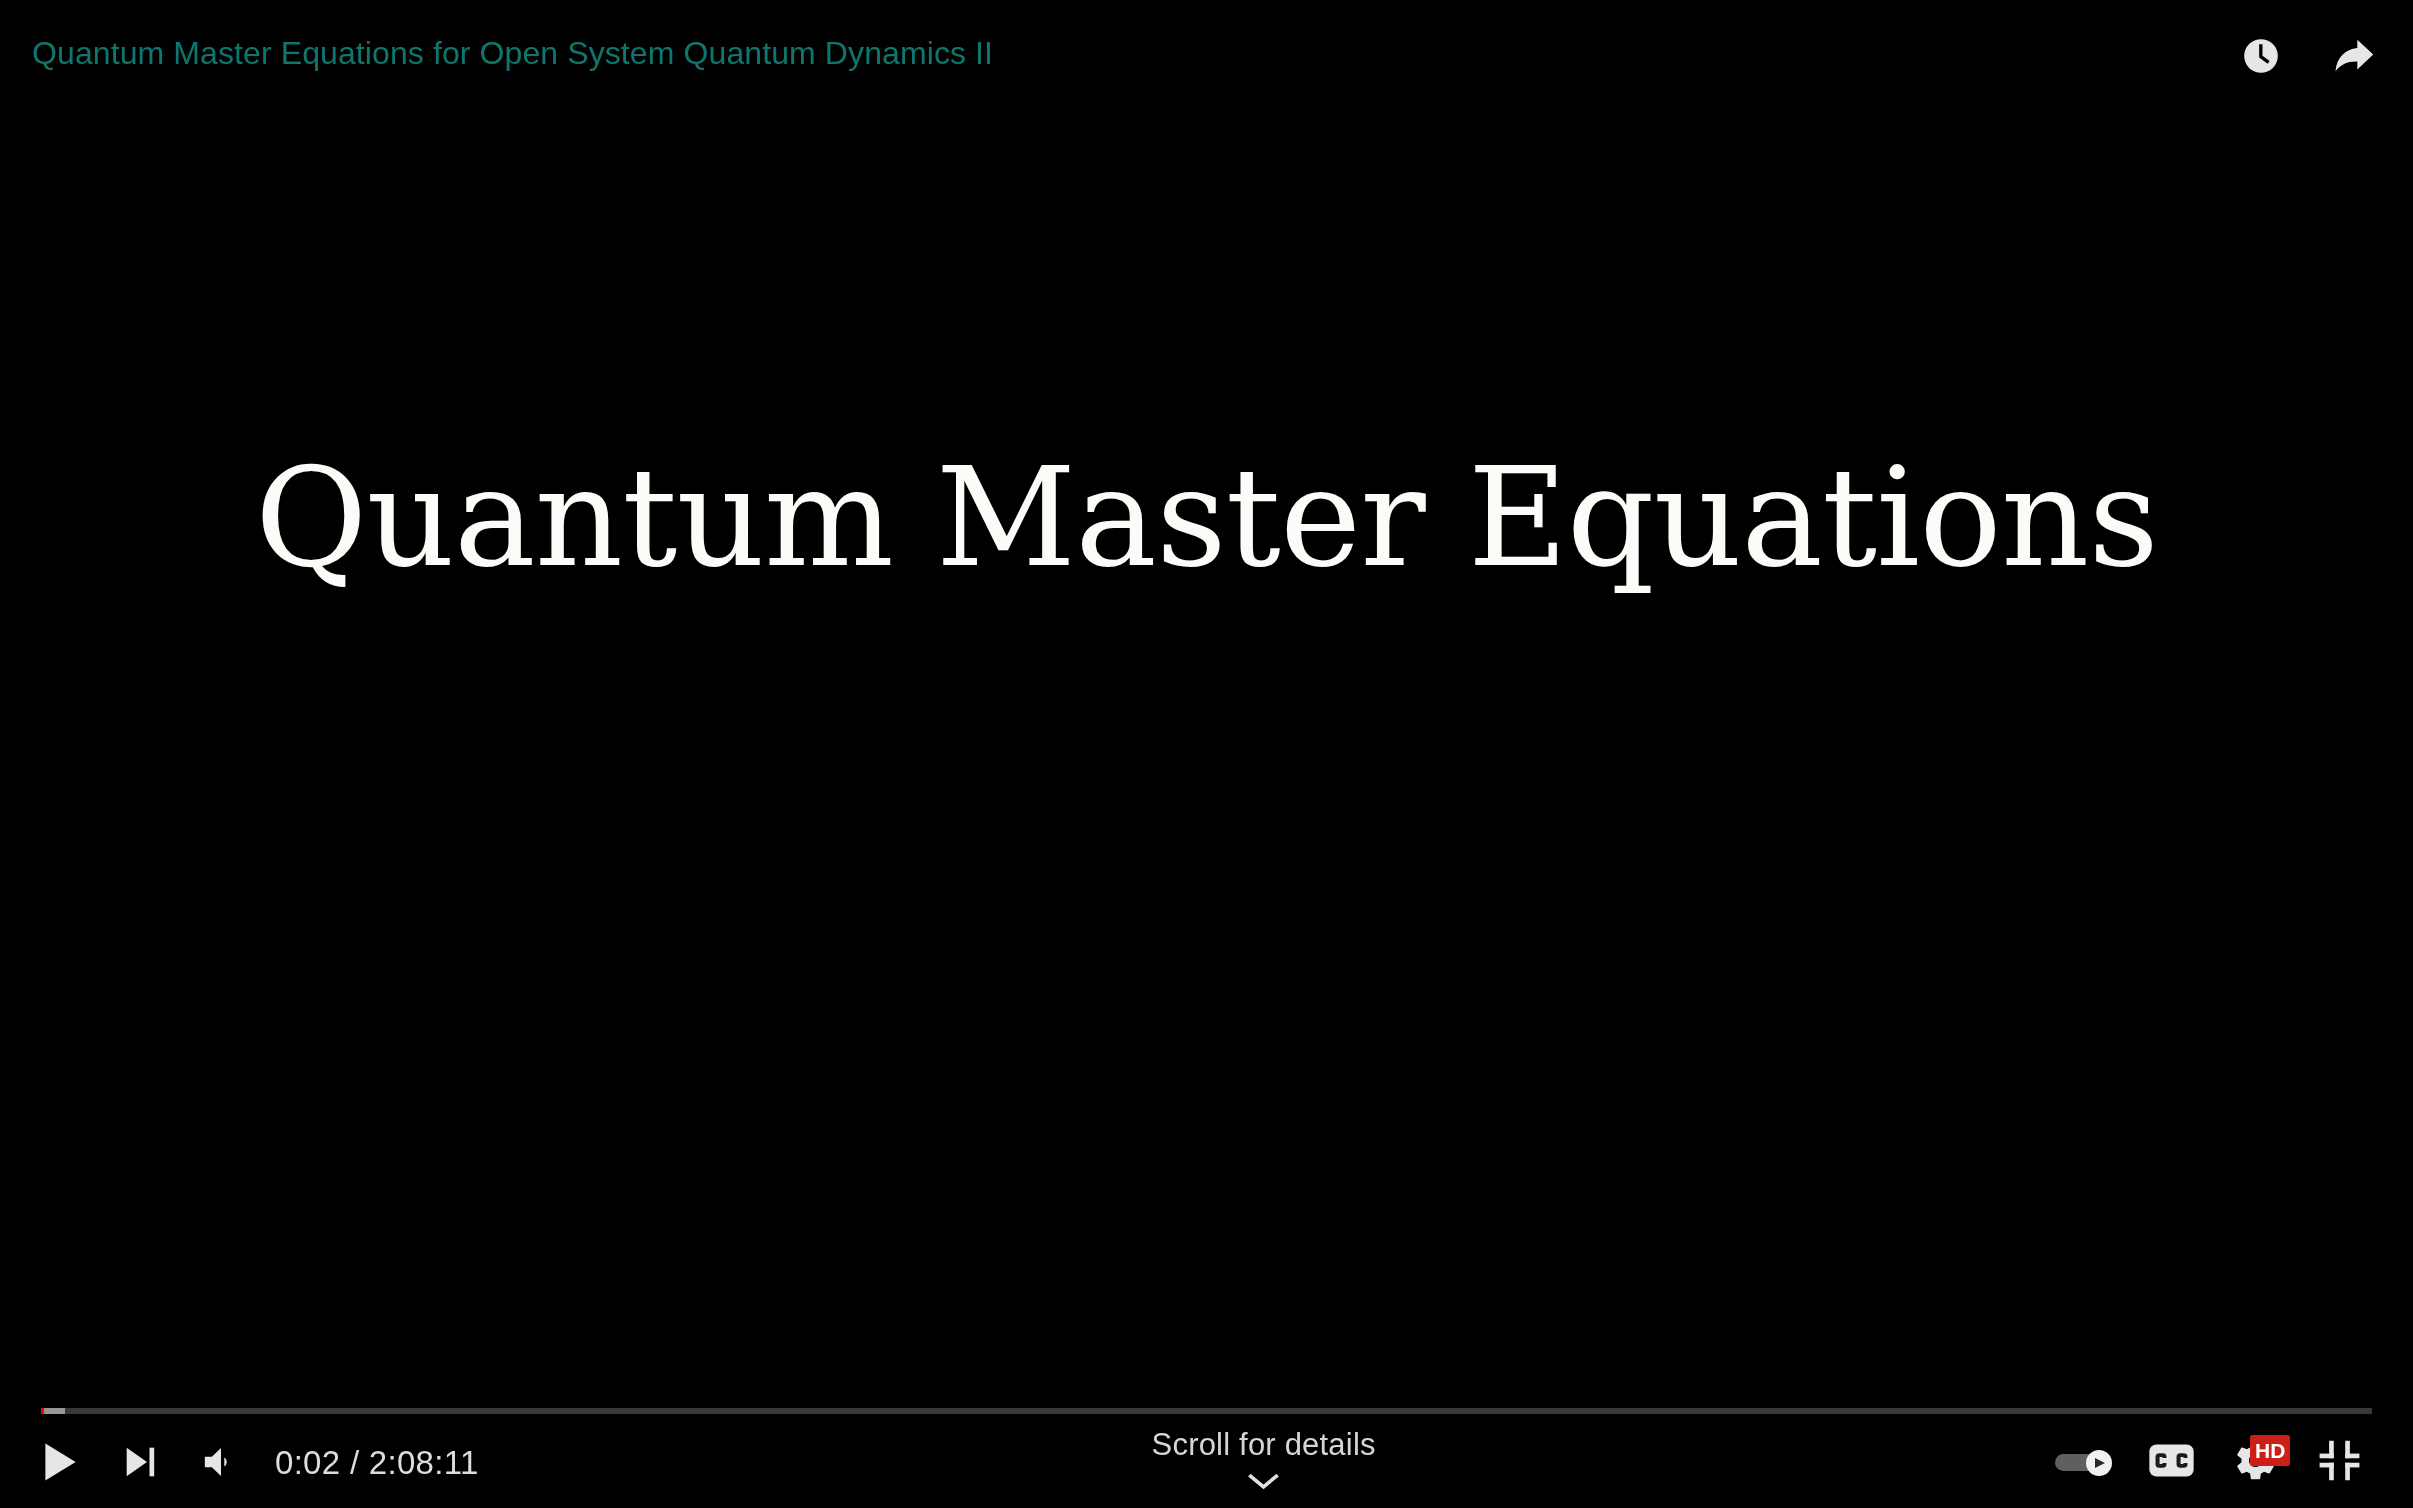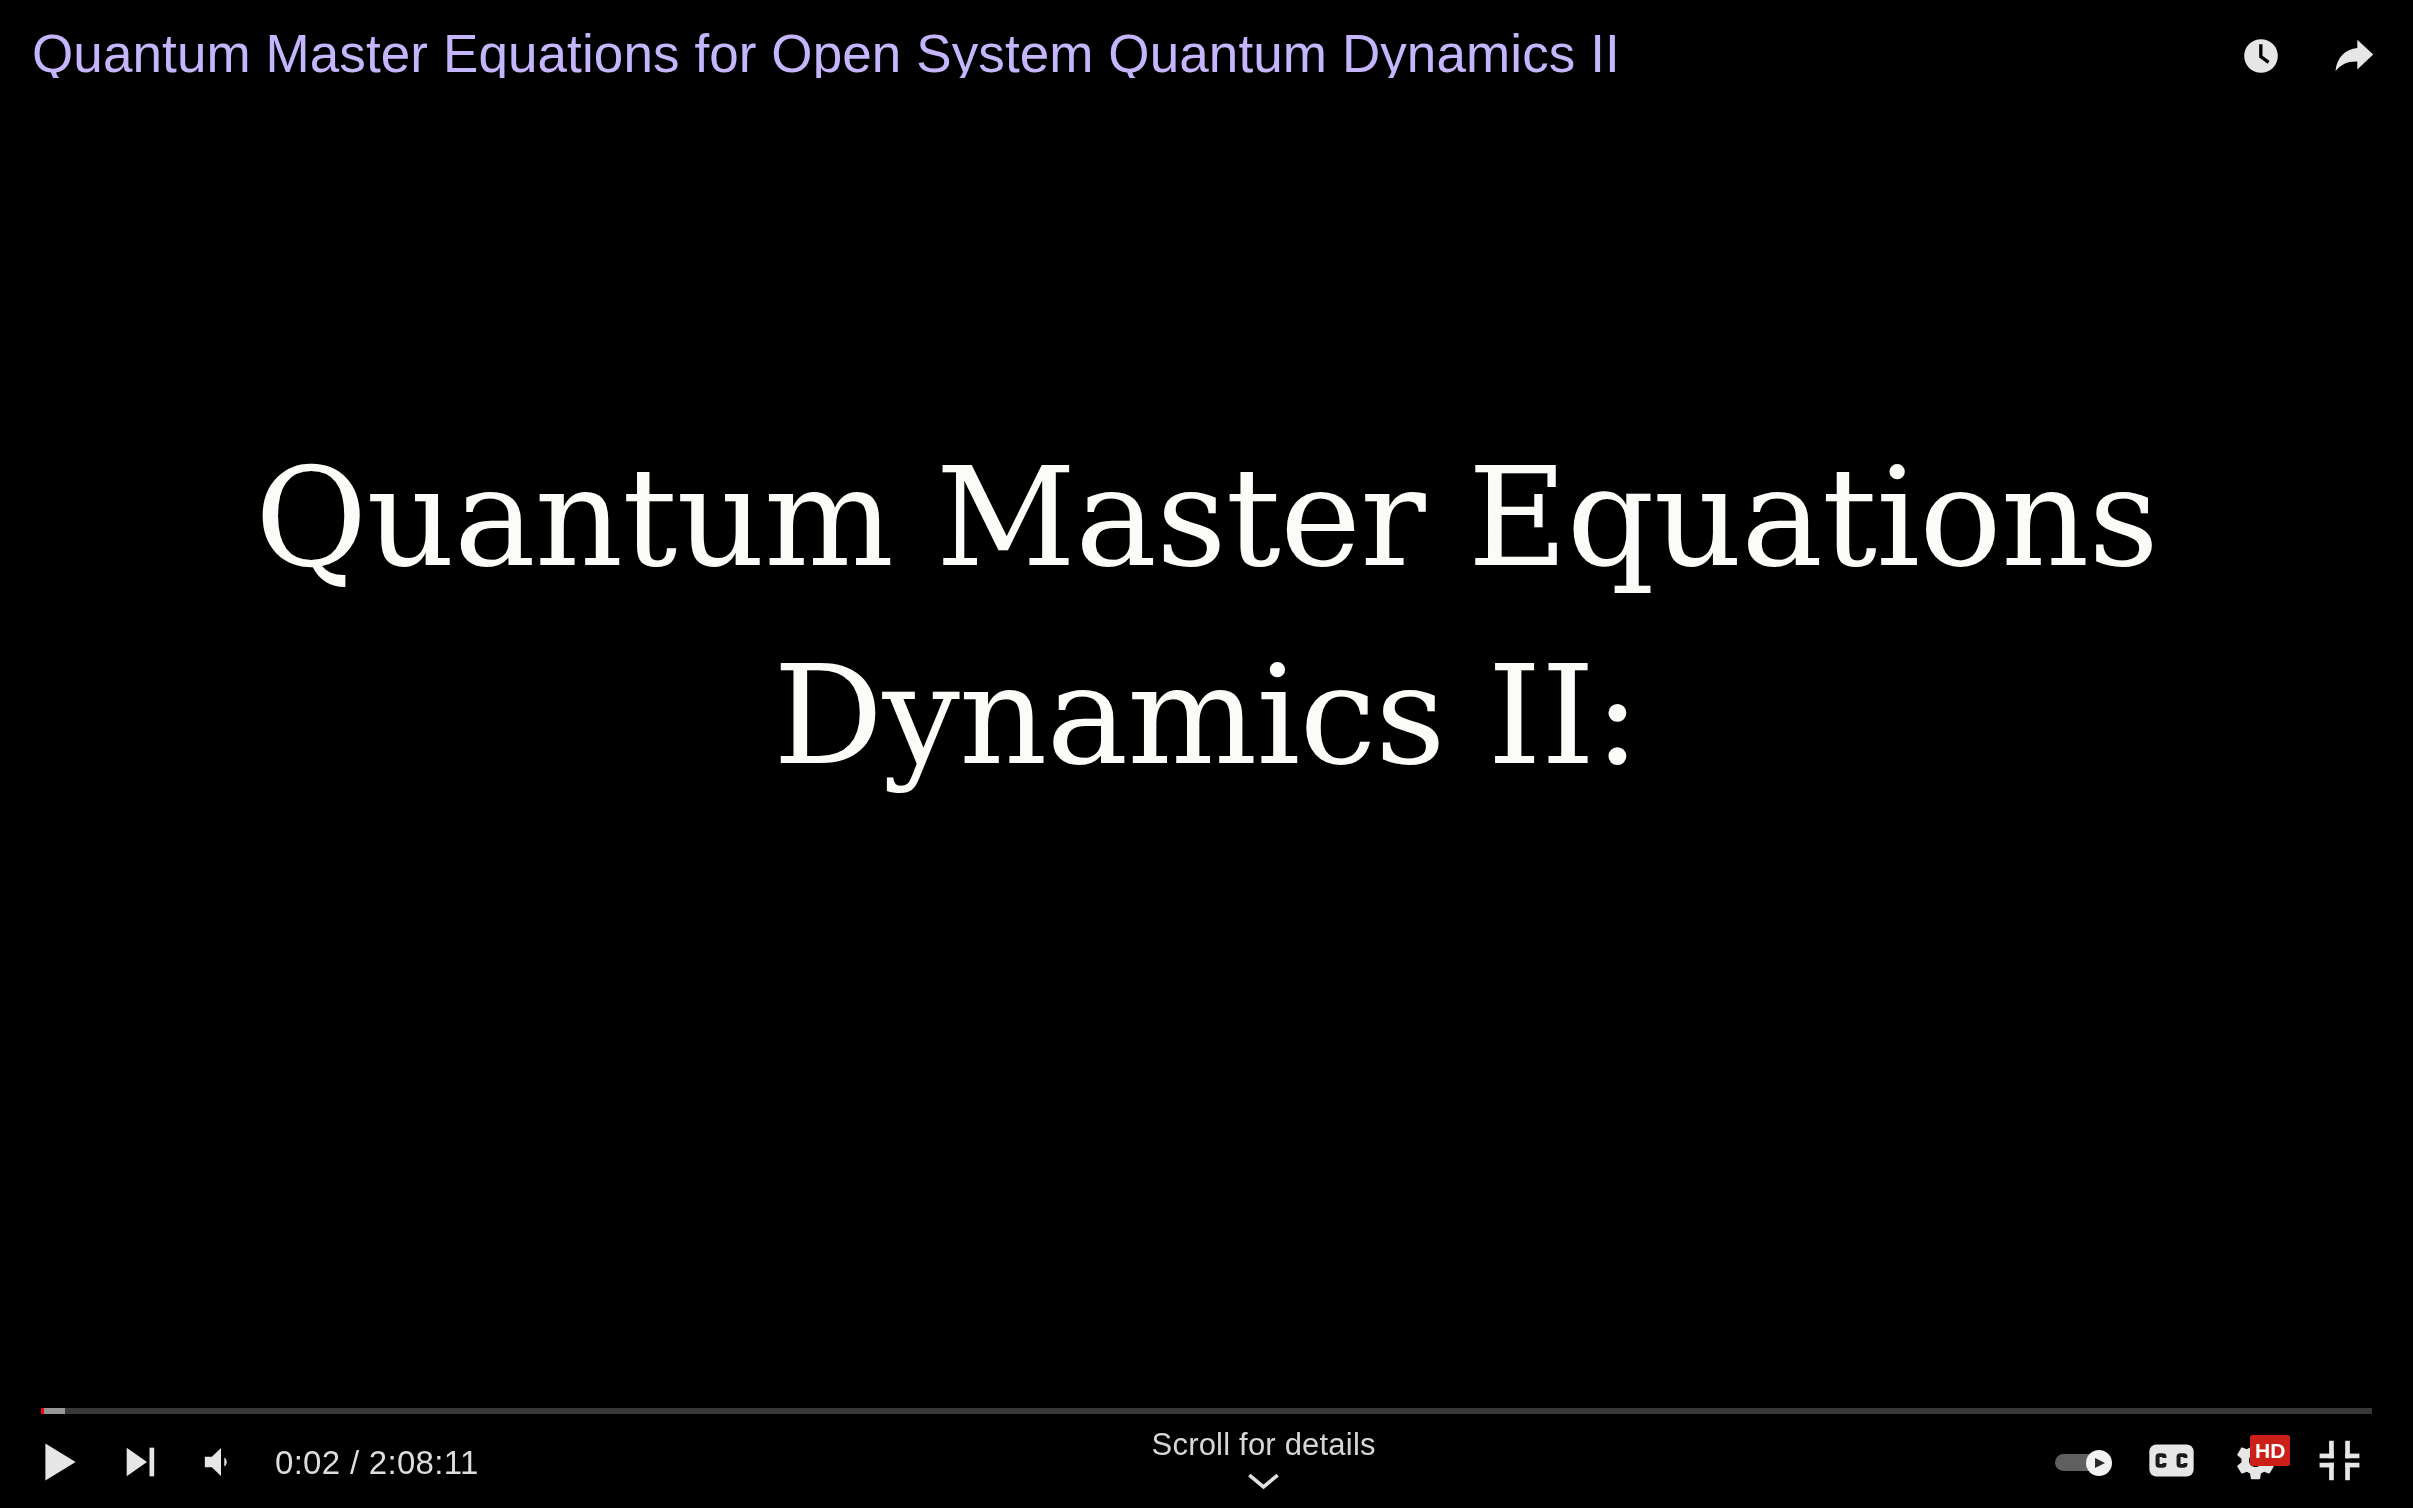--- a/index.html
+++ b/index.html
@@ -57,22 +57,22 @@
   #title-row {
     position: absolute;
     left: 0; top: 0;
     width: 2413px;
     height: 126px;
     display: flex;
     align-items: flex-start;
     padding: 28.5px 34px 0 32px;
   }
   #video-title {
-    color: #c4b5fd;
-    font-size: 53px;
+    color: #0f766e;
+    font-size: 32px;
     font-weight: 400;
     line-height: 49px;
     letter-spacing: 0.1px;
     flex: 1 1 auto;
     overflow: hidden;
     white-space: nowrap;
     text-overflow: ellipsis;
     text-shadow: 0 0 5px rgba(0,0,0,0.6);
   }
   #top-actions {
@@ -309,21 +309,20 @@
   }
 </style>
 </head>
 <body>
 
 <div id="player">
 
   <div id="video-surface">
     <div id="slide">
       <span class="sline">Quantum Master Equations</span>
-      <span class="sline">Dynamics II:</span>
     </div>
   </div>
 
   <div id="top-bar"></div>
 
   <div id="title-row">
     <div id="video-title">Quantum Master Equations for Open System Quantum Dynamics II</div>
 
     <div id="top-actions">
       <button class="top-icon-btn">

